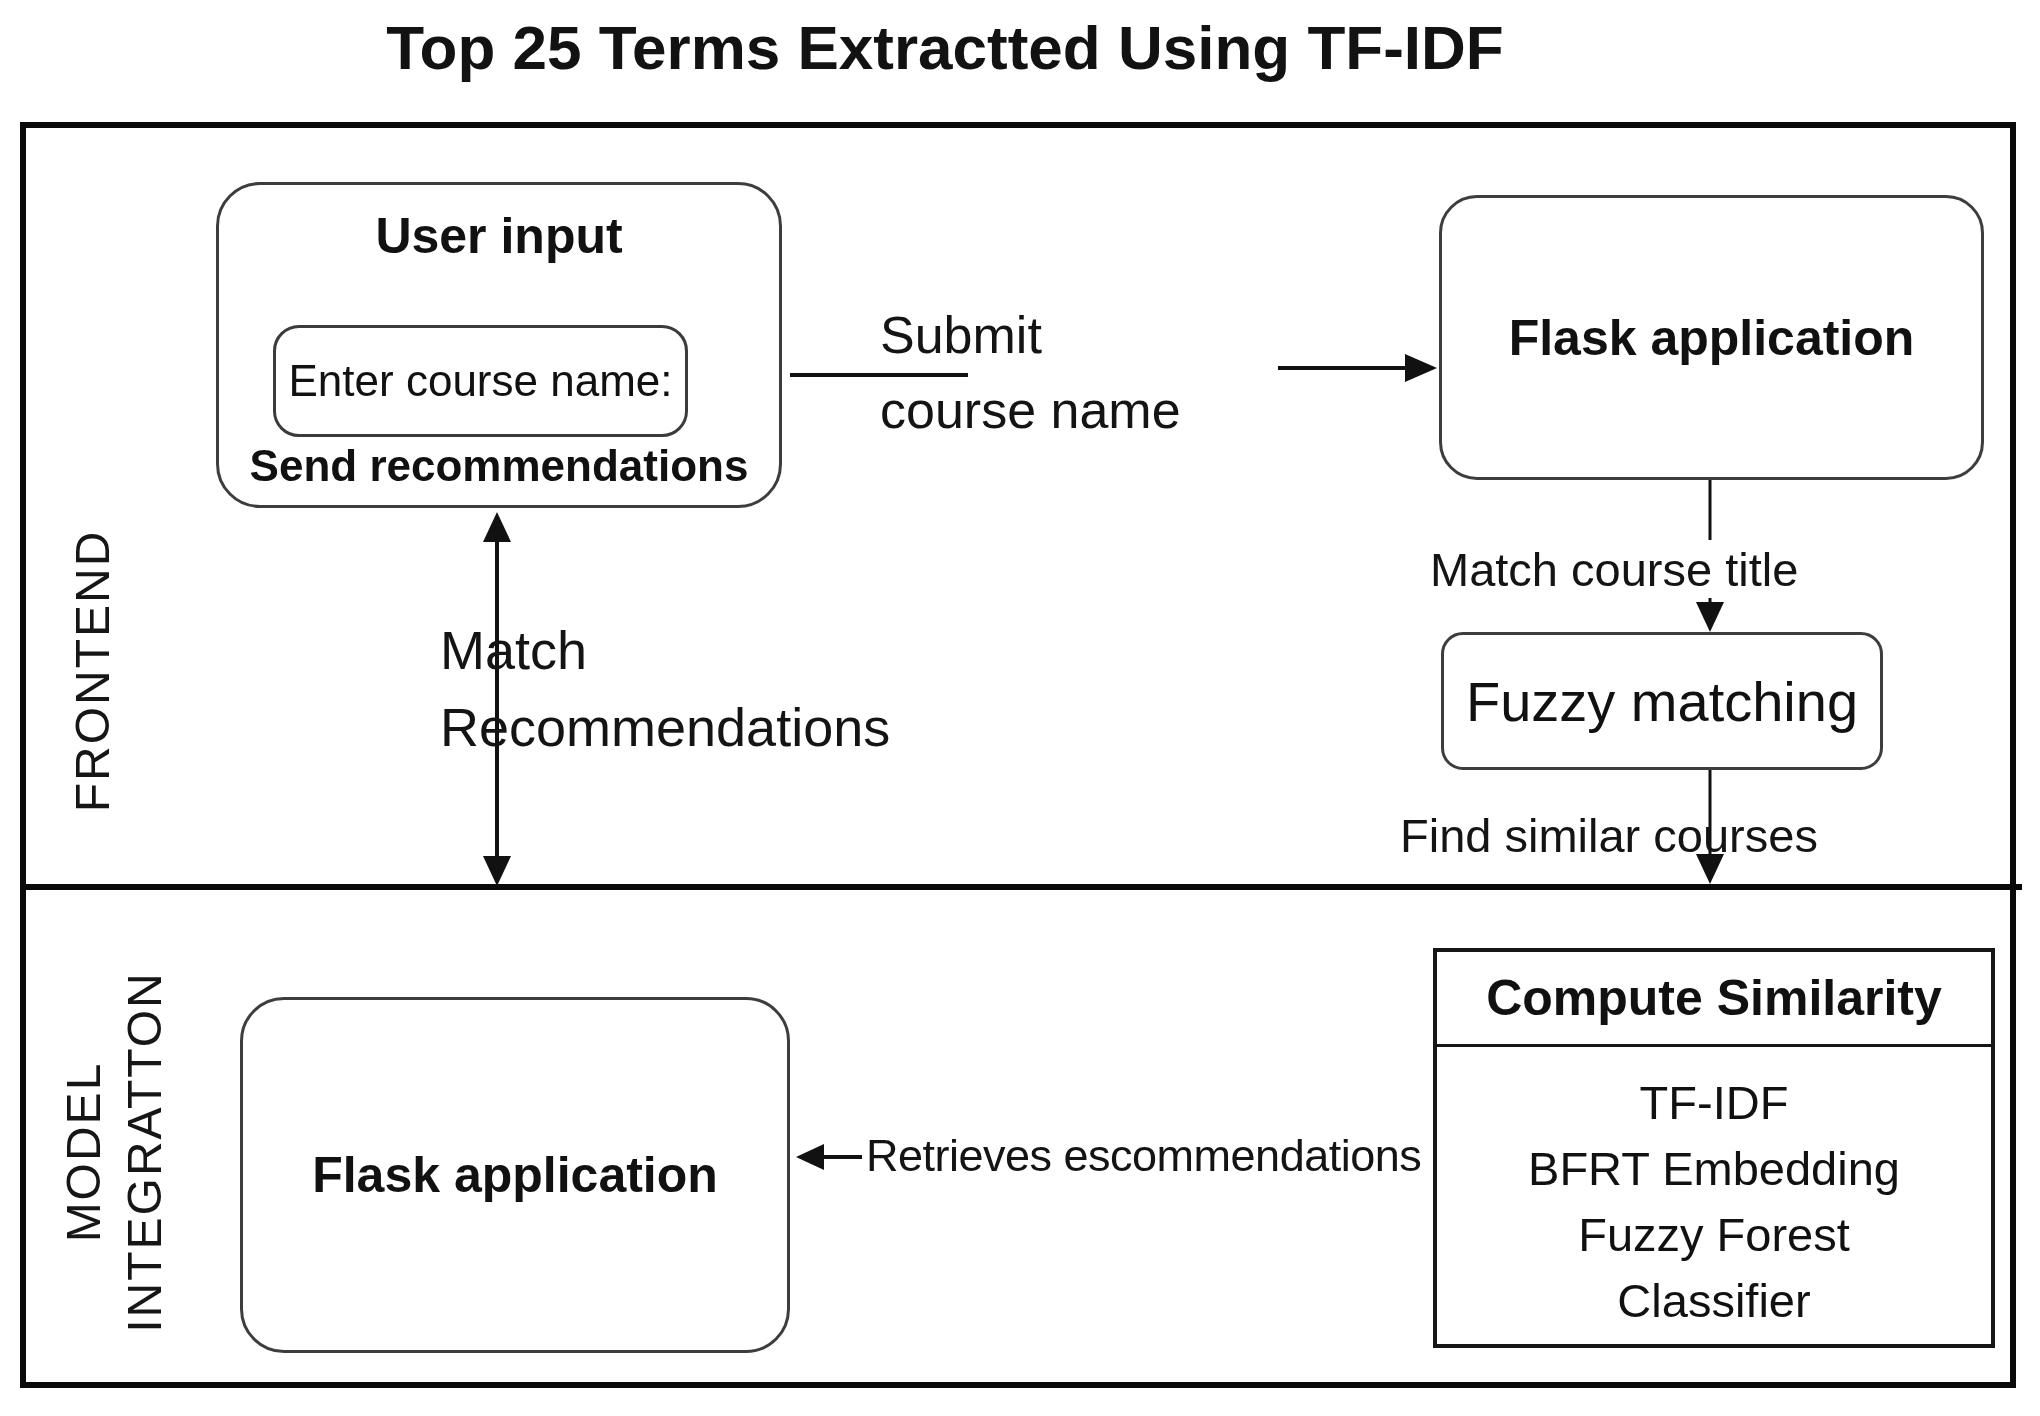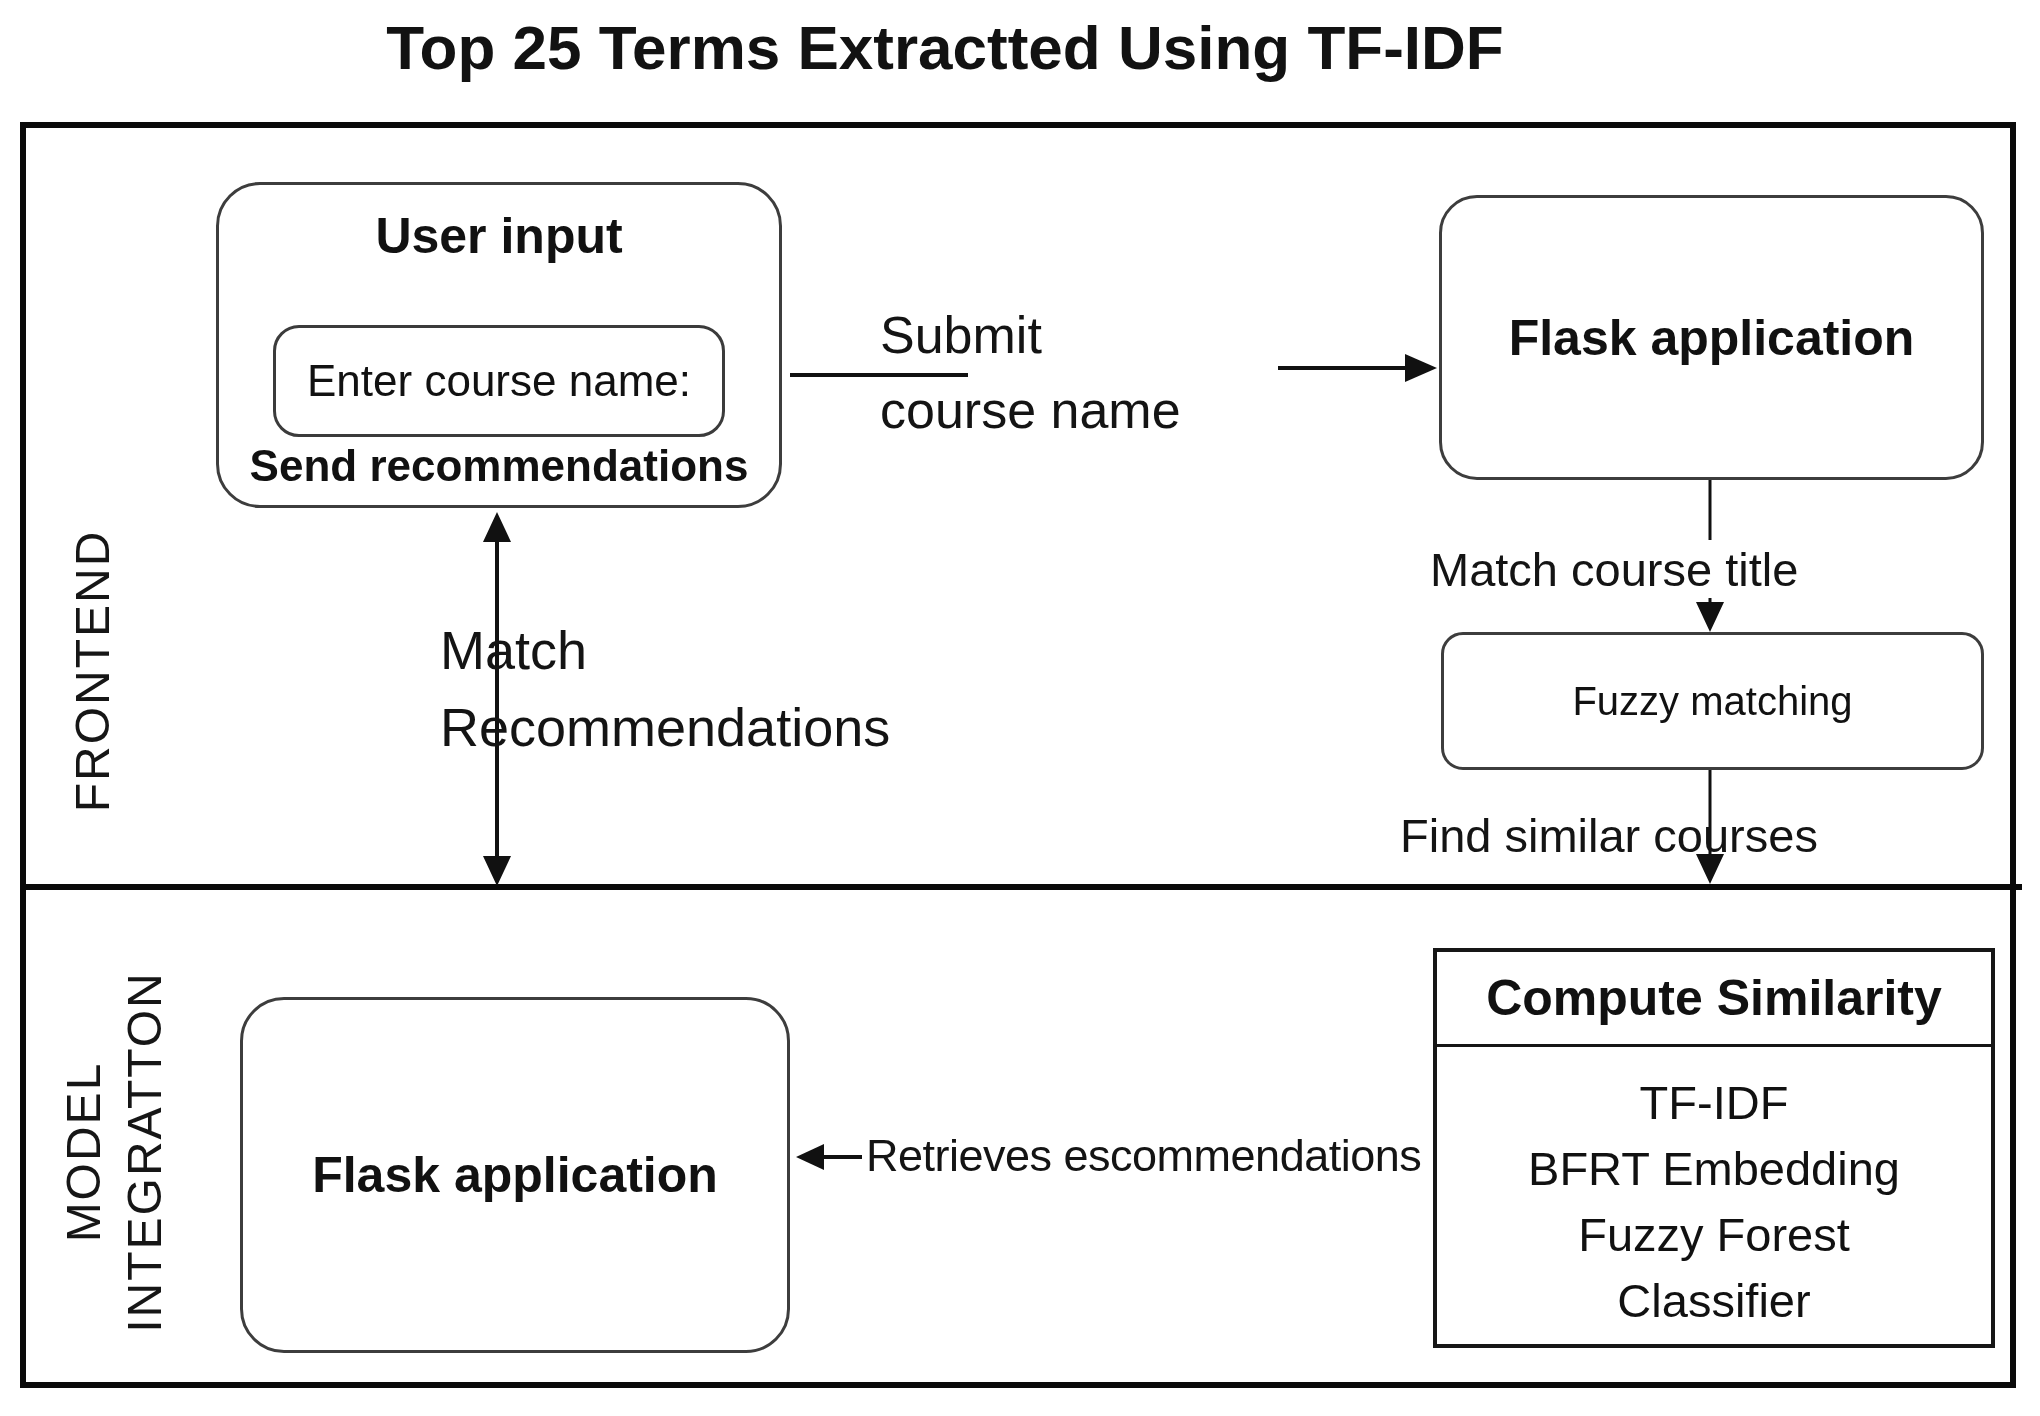--- a/index.html
+++ b/index.html
@@ -17,30 +17,30 @@
   .rot-label{position:absolute;transform:translate(-50%,-50%) rotate(-90deg);
              white-space:pre-line;text-align:center;font-size:48px;line-height:1.28;
              letter-spacing:2px;color:#161616;}
 
   .rbox{position:absolute;background:#fff;border:3px solid #3d3d3d;box-sizing:border-box;}
   .flex-center{display:flex;align-items:center;justify-content:center;}
 
   .user-input-box{left:216px;top:182px;width:566px;height:326px;border-radius:44px;}
   .user-input-title{position:absolute;left:0;top:22px;width:100%;text-align:center;
                     font-size:50px;font-weight:bold;}
-  .course-field{position:absolute;left:54px;top:140px;width:452px;height:112px;
+  .course-field{position:absolute;left:54px;top:140px;width:415px;height:112px;
                 border:3px solid #3b3b3b;border-radius:26px;box-sizing:border-box;
                 font-size:44px;}
   .send-rec-btn{position:absolute;left:0;bottom:14px;width:100%;text-align:center;
                 font-size:44px;font-weight:bold;}
 
   .flask-top-box{left:1439px;top:195px;width:545px;height:285px;border-radius:38px;
                  font-size:50px;font-weight:bold;}
-  .fuzzy-box{left:1441px;top:632px;width:543px;height:138px;border-radius:22px;
-             font-size:40px;}
+  .fuzzy-box{left:1441px;top:632px;width:442px;height:138px;border-radius:22px;
+             font-size:56px;}
   .flask-bottom-box{left:240px;top:997px;width:550px;height:356px;border-radius:44px;
                     font-size:50px;font-weight:bold;}
 
   .compute-box{position:absolute;left:1433px;top:948px;width:562px;height:400px;
                border:4px solid #161616;background:#fff;box-sizing:border-box;}
   .compute-header{height:92px;border-bottom:3px solid #161616;display:flex;
                   align-items:center;justify-content:center;font-size:50px;font-weight:bold;}
   .compute-items{padding-top:23px;display:flex;flex-direction:column;align-items:center;}
   .compute-item{font-size:47px;line-height:66px;text-align:center;}
 

